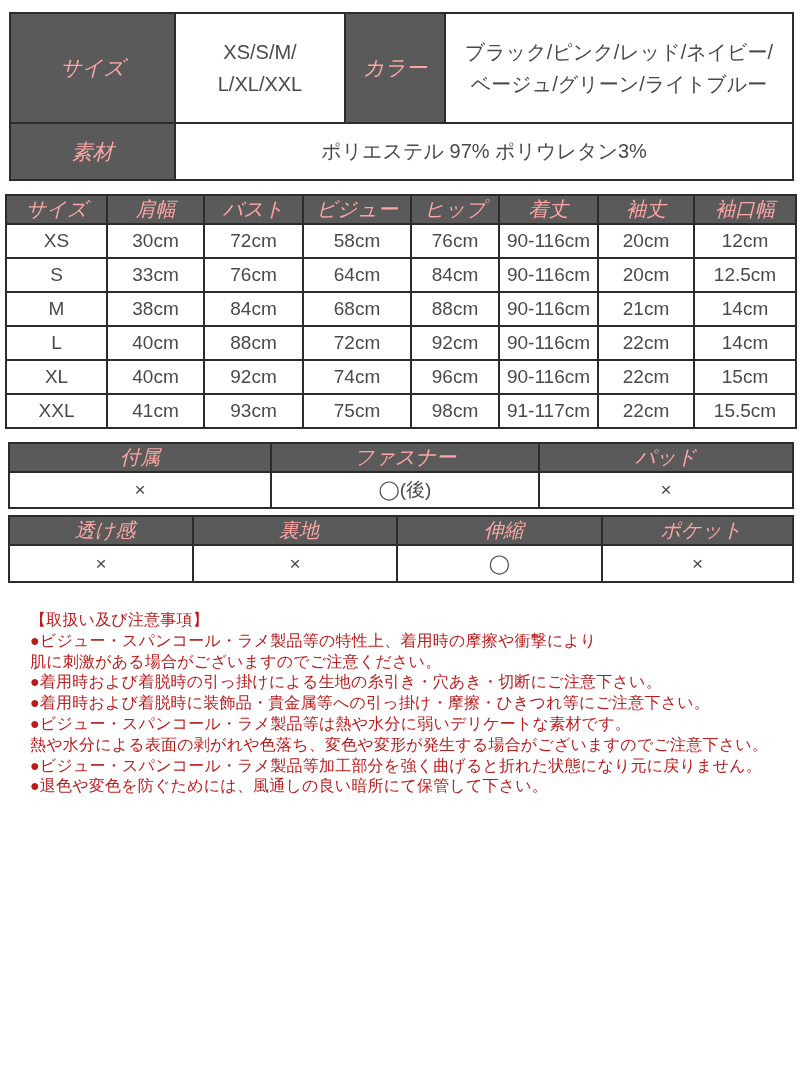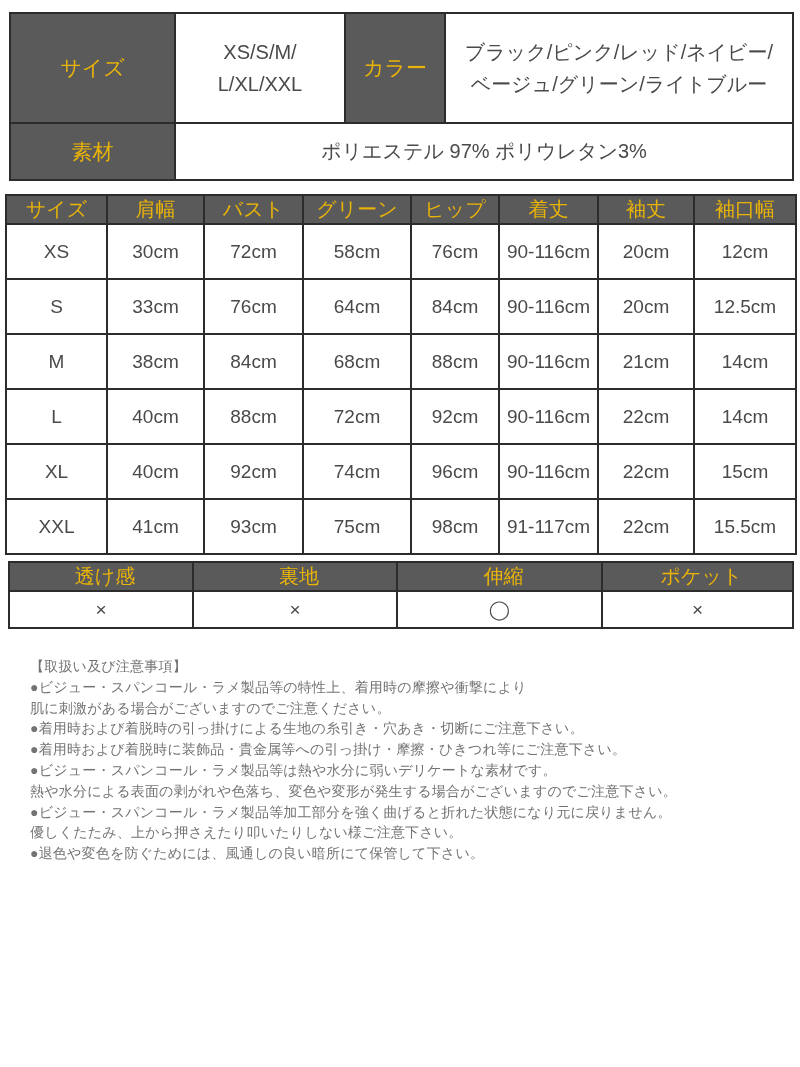--- a/index.html
+++ b/index.html
@@ -10,47 +10,47 @@
     color:#4a4a4a;
     overflow:hidden;
   }
   table { border-collapse:collapse; table-layout:fixed; }
   th, td {
     border:2px solid #2c2c2c;
     text-align:center; vertical-align:middle;
     padding:0; overflow:hidden;
     font-weight:normal;
   }
-  .dark { background:#5a5a5a; color:#eab308; }
+  .dark { background:#5a5a5a; color:#fca5a5;font-style:italic; }
 
   
   .t1 { width:783px; margin:12px 0 0 9px; font-size:20px; }
   .t1 .row-main { height:110px; }
   .t1 .row-material { height:57px; }
   .t1 .dark { font-size:21px; }
   .t1 .line { line-height:32px; }
 
   
   .t2 { width:790px; margin:13px 0 0 5px; }
   .t2 th { height:29px; font-size:20px; }
-  .t2 td { height:55px; font-size:19px;margin-top:12px; }
+  .t2 td { height:34px; font-size:19px;margin-top:12px; }
 
   
   .t3 { width:784px; margin:13px 0 0 8px; }
   .t3 th { height:29px; font-size:20px; }
   .t3 td { height:36px; font-size:19px; }
   .t4 { width:784px; margin:6px 0 0 8px; }
   .t4 th { height:28px; font-size:20px;padding-left:8px; }
   .t4 td { height:37px; font-size:19px; }
 
   
   .notes {
     margin:27px 18px 0 30px;
-    font-size:14px; line-height:20.8px;
-    color:#737373;
+    font-size:16px; line-height:20.8px;
+    color:#b91c1c;
     letter-spacing:0.2px;
   }
   .notes div { white-space:nowrap; }
 </style>
 </head>
 <body>
 
 <div>
 
   <table class="t1">
@@ -89,21 +89,21 @@
         <col style="width:88px">
         <col style="width:99px">
         <col style="width:96px">
         <col style="width:102px">
       </colgroup>
     <tbody>
         <tr>
       <th class="dark">サイズ</th>
       <th class="dark">肩幅</th>
       <th class="dark">バスト</th>
-      <th class="dark">グリーン</th>
+      <th class="dark">ビジュー</th>
       <th class="dark">ヒップ</th>
       <th class="dark">着丈</th>
       <th class="dark">袖丈</th>
       <th class="dark">袖口幅</th>
     </tr>
     <tr>
       <td>XS</td>
       <td>30cm</td>
       <td>72cm</td>
       <td>58cm</td>
@@ -158,20 +158,39 @@
       <td>93cm</td>
       <td>75cm</td>
       <td>98cm</td>
       <td>91-117cm</td>
       <td>22cm</td>
       <td>15.5cm</td>
     </tr>
   </tbody>
     </table>
 
+  <table class="t3">
+    <colgroup>
+        <col style="width:262px">
+        <col style="width:268px">
+        <col style="width:254px">
+      </colgroup>
+    <tbody>
+        <tr>
+      <th class="dark">付属</th>
+      <th class="dark">ファスナー</th>
+      <th class="dark">パッド</th>
+    </tr>
+    <tr>
+      <td>×</td>
+      <td>◯(後)</td>
+      <td>×</td>
+    </tr>
+  </tbody>
+    </table>
 
   <table class="t4">
     <colgroup>
         <col style="width:184px">
         <col style="width:204px">
         <col style="width:205px">
         <col style="width:191px">
       </colgroup>
     <tbody>
         <tr>
@@ -191,17 +210,16 @@
 
   <div class="notes">
     <div>【取扱い及び注意事項】</div>
     <div>●ビジュー・スパンコール・ラメ製品等の特性上、着用時の摩擦や衝撃により</div>
     <div>肌に刺激がある場合がございますのでご注意ください。</div>
     <div>●着用時および着脱時の引っ掛けによる生地の糸引き・穴あき・切断にご注意下さい。</div>
     <div>●着用時および着脱時に装飾品・貴金属等への引っ掛け・摩擦・ひきつれ等にご注意下さい。</div>
     <div>●ビジュー・スパンコール・ラメ製品等は熱や水分に弱いデリケートな素材です。</div>
     <div>熱や水分による表面の剥がれや色落ち、変色や変形が発生する場合がございますのでご注意下さい。</div>
     <div>●ビジュー・スパンコール・ラメ製品等加工部分を強く曲げると折れた状態になり元に戻りません。</div>
-    <div>優しくたたみ、上から押さえたり叩いたりしない様ご注意下さい。</div>
     <div>●退色や変色を防ぐためには、風通しの良い暗所にて保管して下さい。</div>
   </div>
 
 </div>
 
 </body></html>

